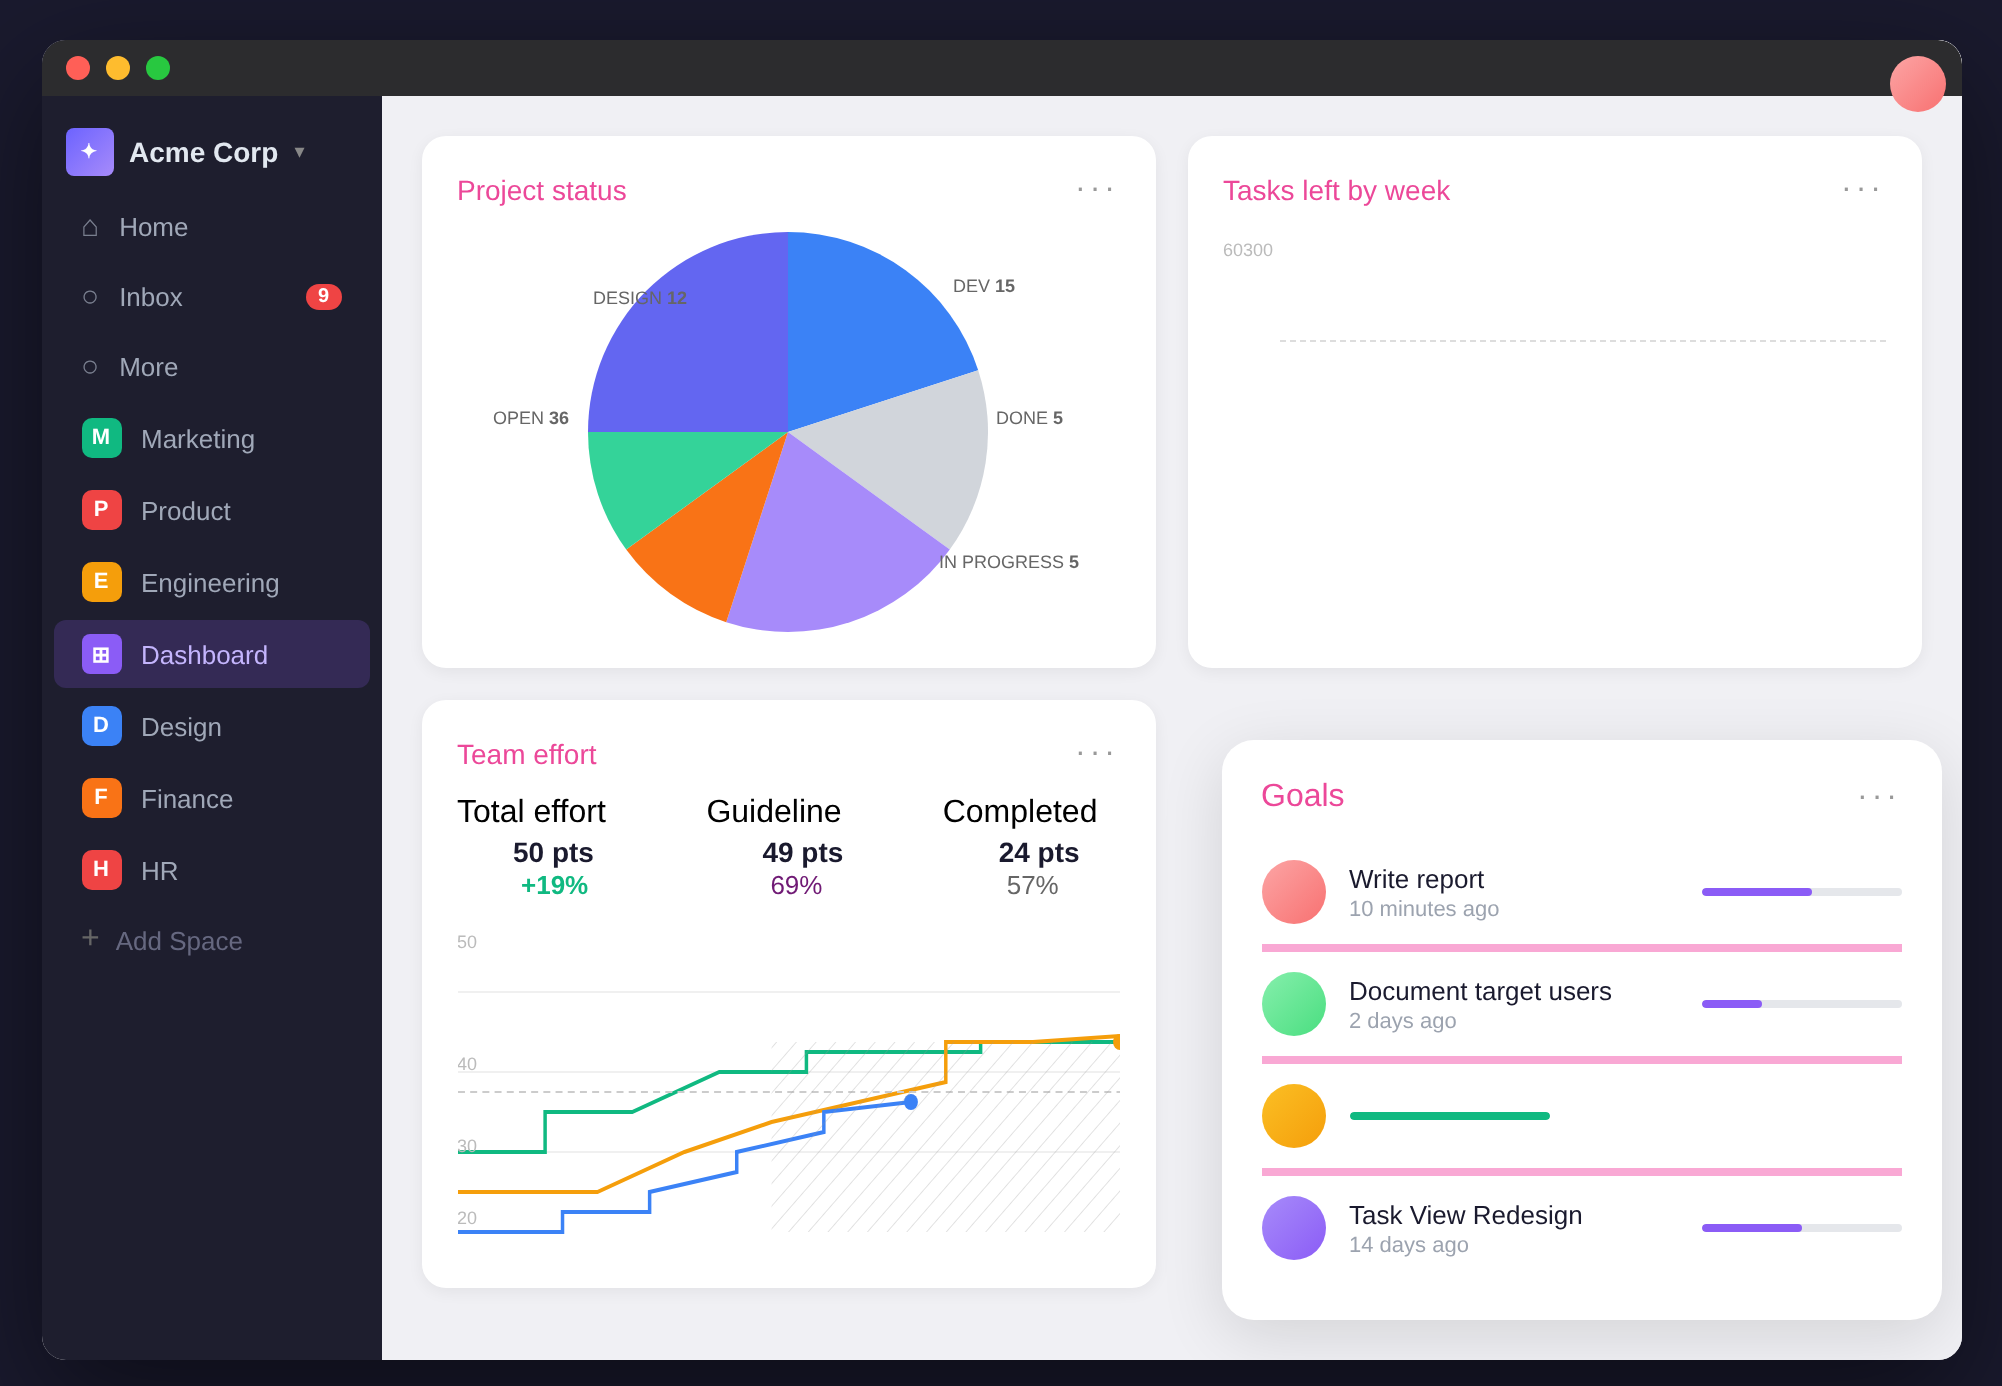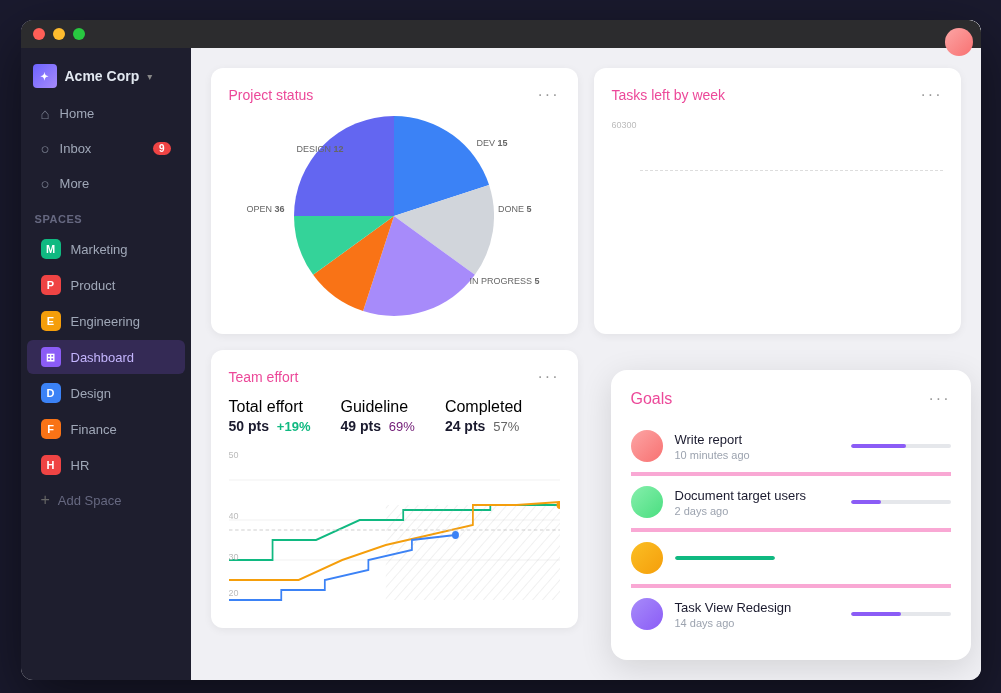--- a/index.html
+++ b/index.html
@@ -242,20 +242,21 @@
     .effort-stats {
       display: flex;
       gap: 30px;
       margin-bottom: 16px;
     }
     .effort-val {
       font-size: 14px;
       font-weight: 700;
       color: #1a1a2e;
       margin-top: 2px;
+      margin-left: 28px;
     }
     .effort-plus { color: #10b981; font-size: 13px; }
     .line-chart {
       height: 160px;
       position: relative;
       overflow: hidden;
     }
     .avatar-circle {
       width: 32px; height: 32px;
       border-radius: 50%;
@@ -304,21 +305,20 @@
     <div class="nav-item">
       <span class="icon">○</span>
       <span>Inbox</span>
       <span class="nav-badge">9</span>
     </div>
     <div class="nav-item">
       <span class="icon">○</span>
       <span>More</span>
     </div>
 
-    <div class="spaces-label">Spaces</div>
 
     <div class="space-item">
       <div class="space-icon marketing">M</div>
       <span>Marketing</span>
     </div>
     <div class="space-item">
       <div class="space-icon product">P</div>
       <span>Product</span>
     </div>
     <div class="space-item">

